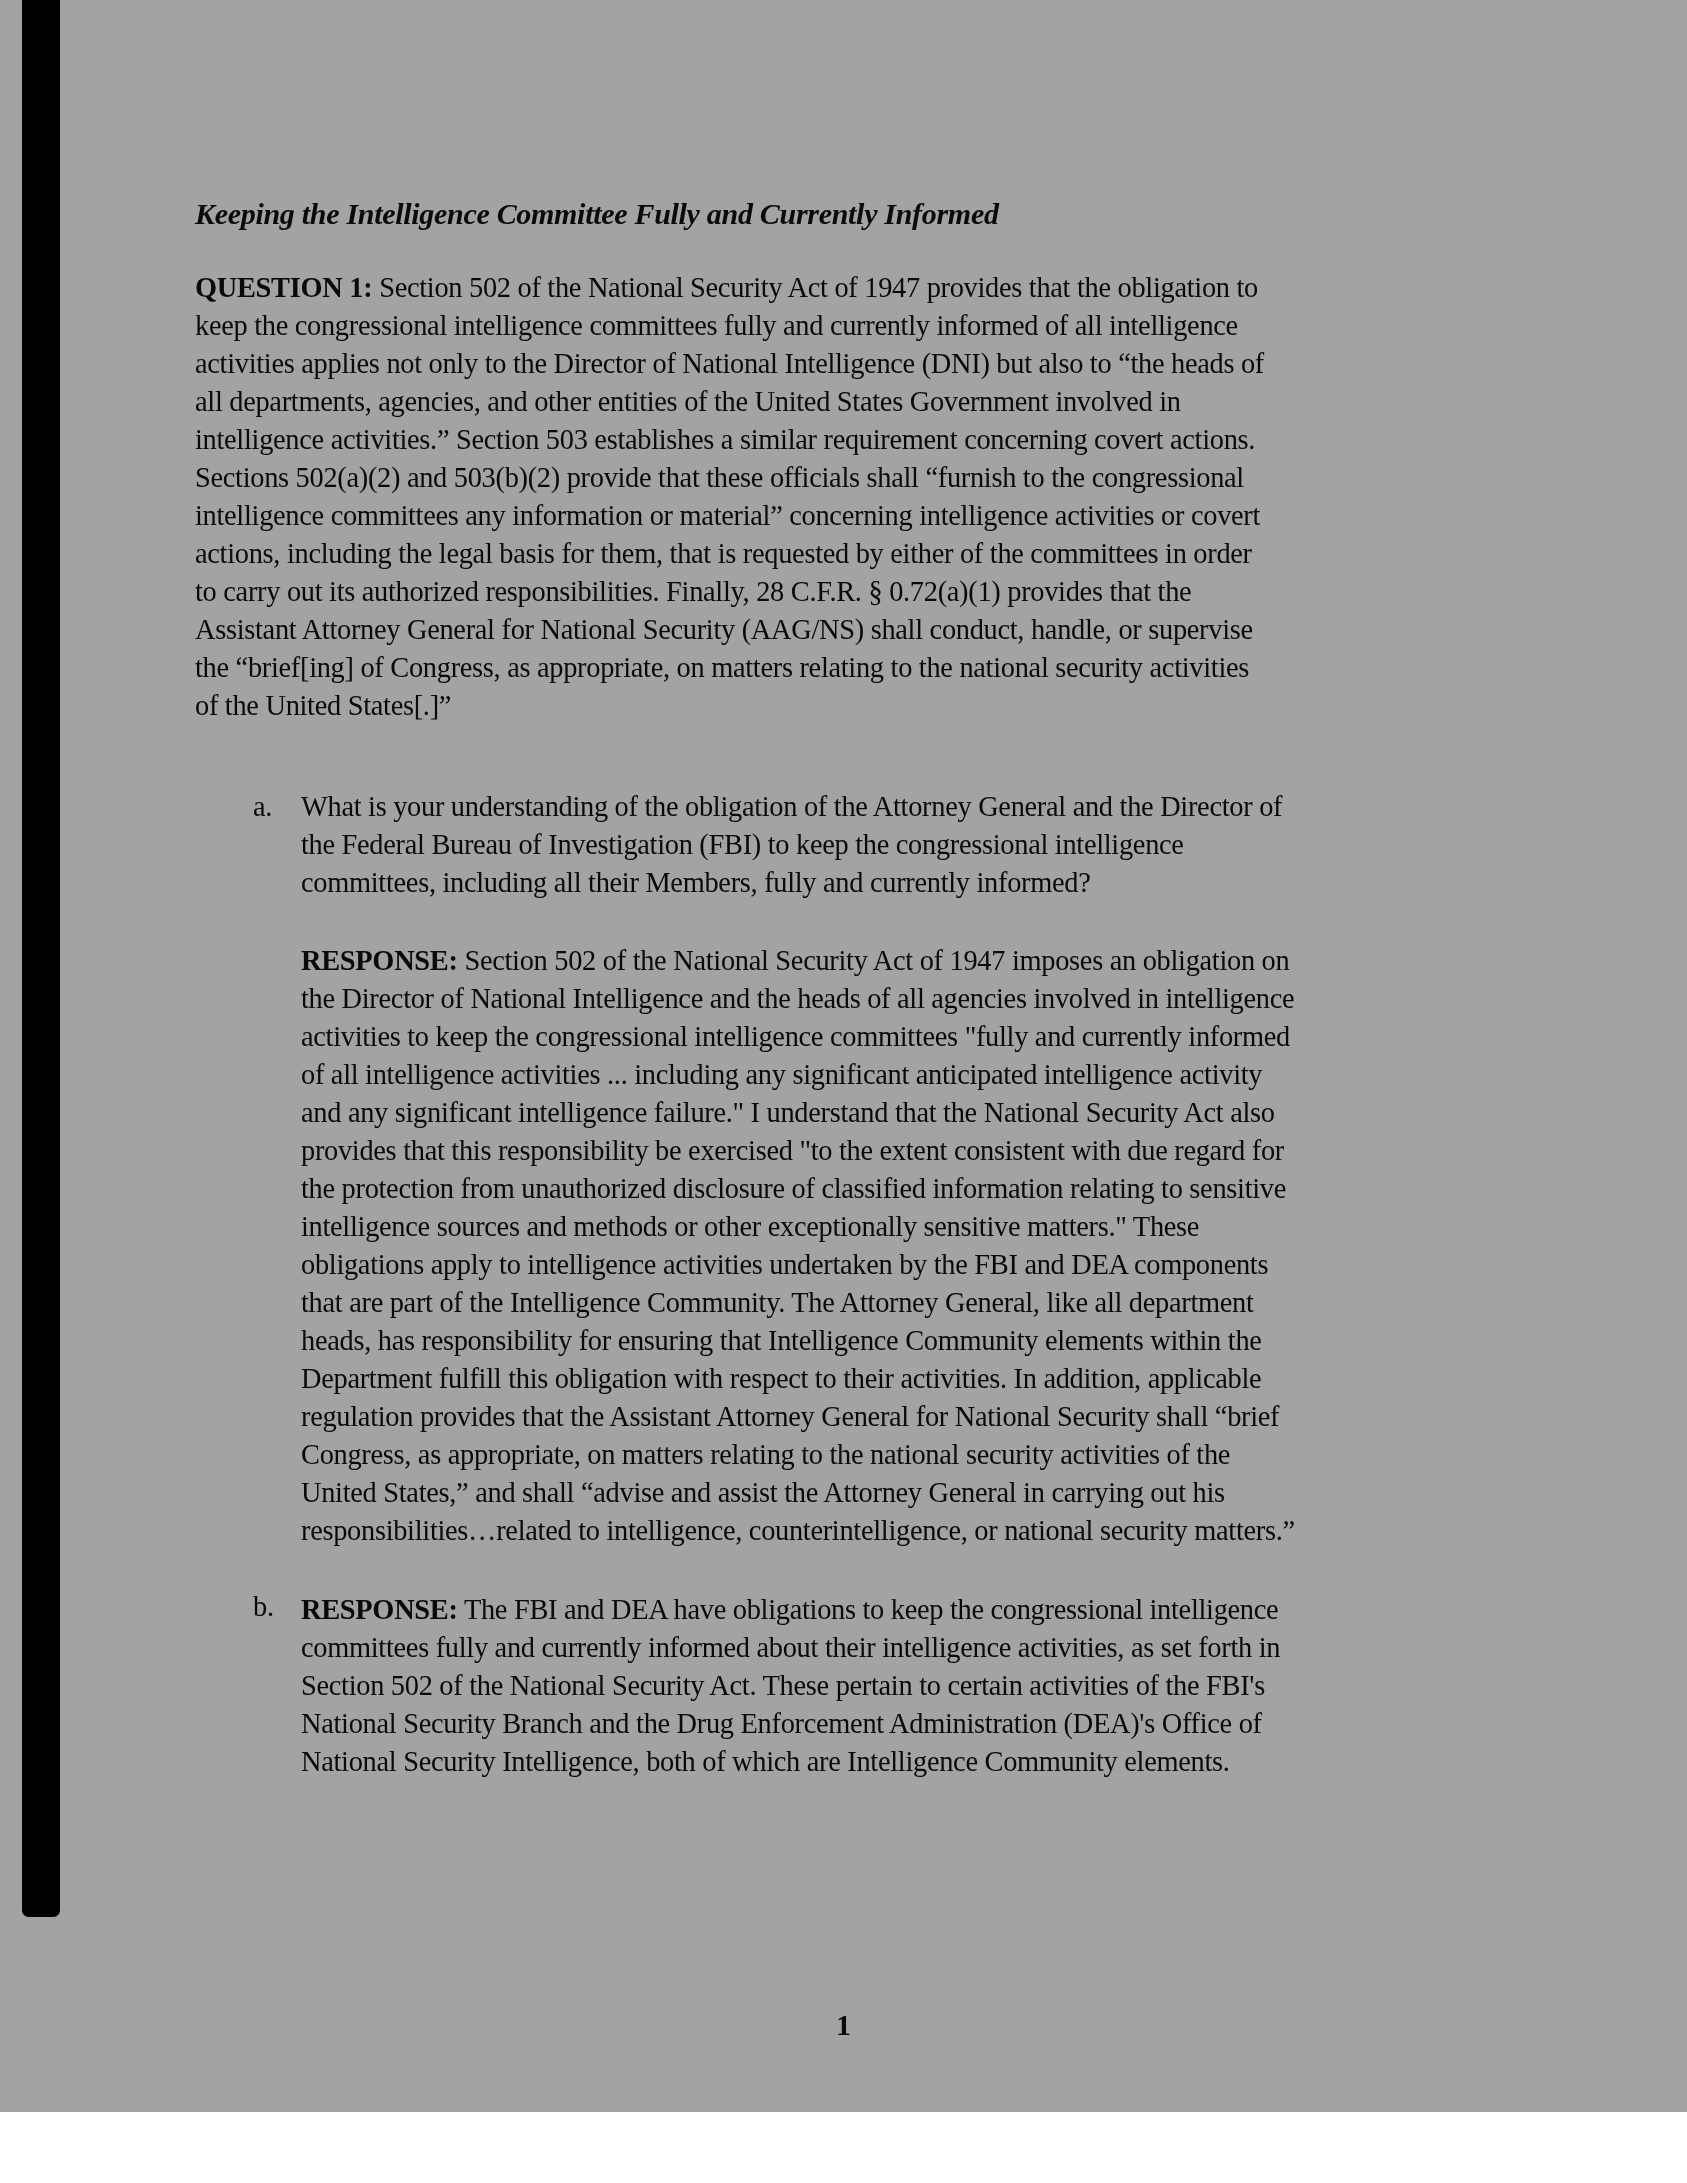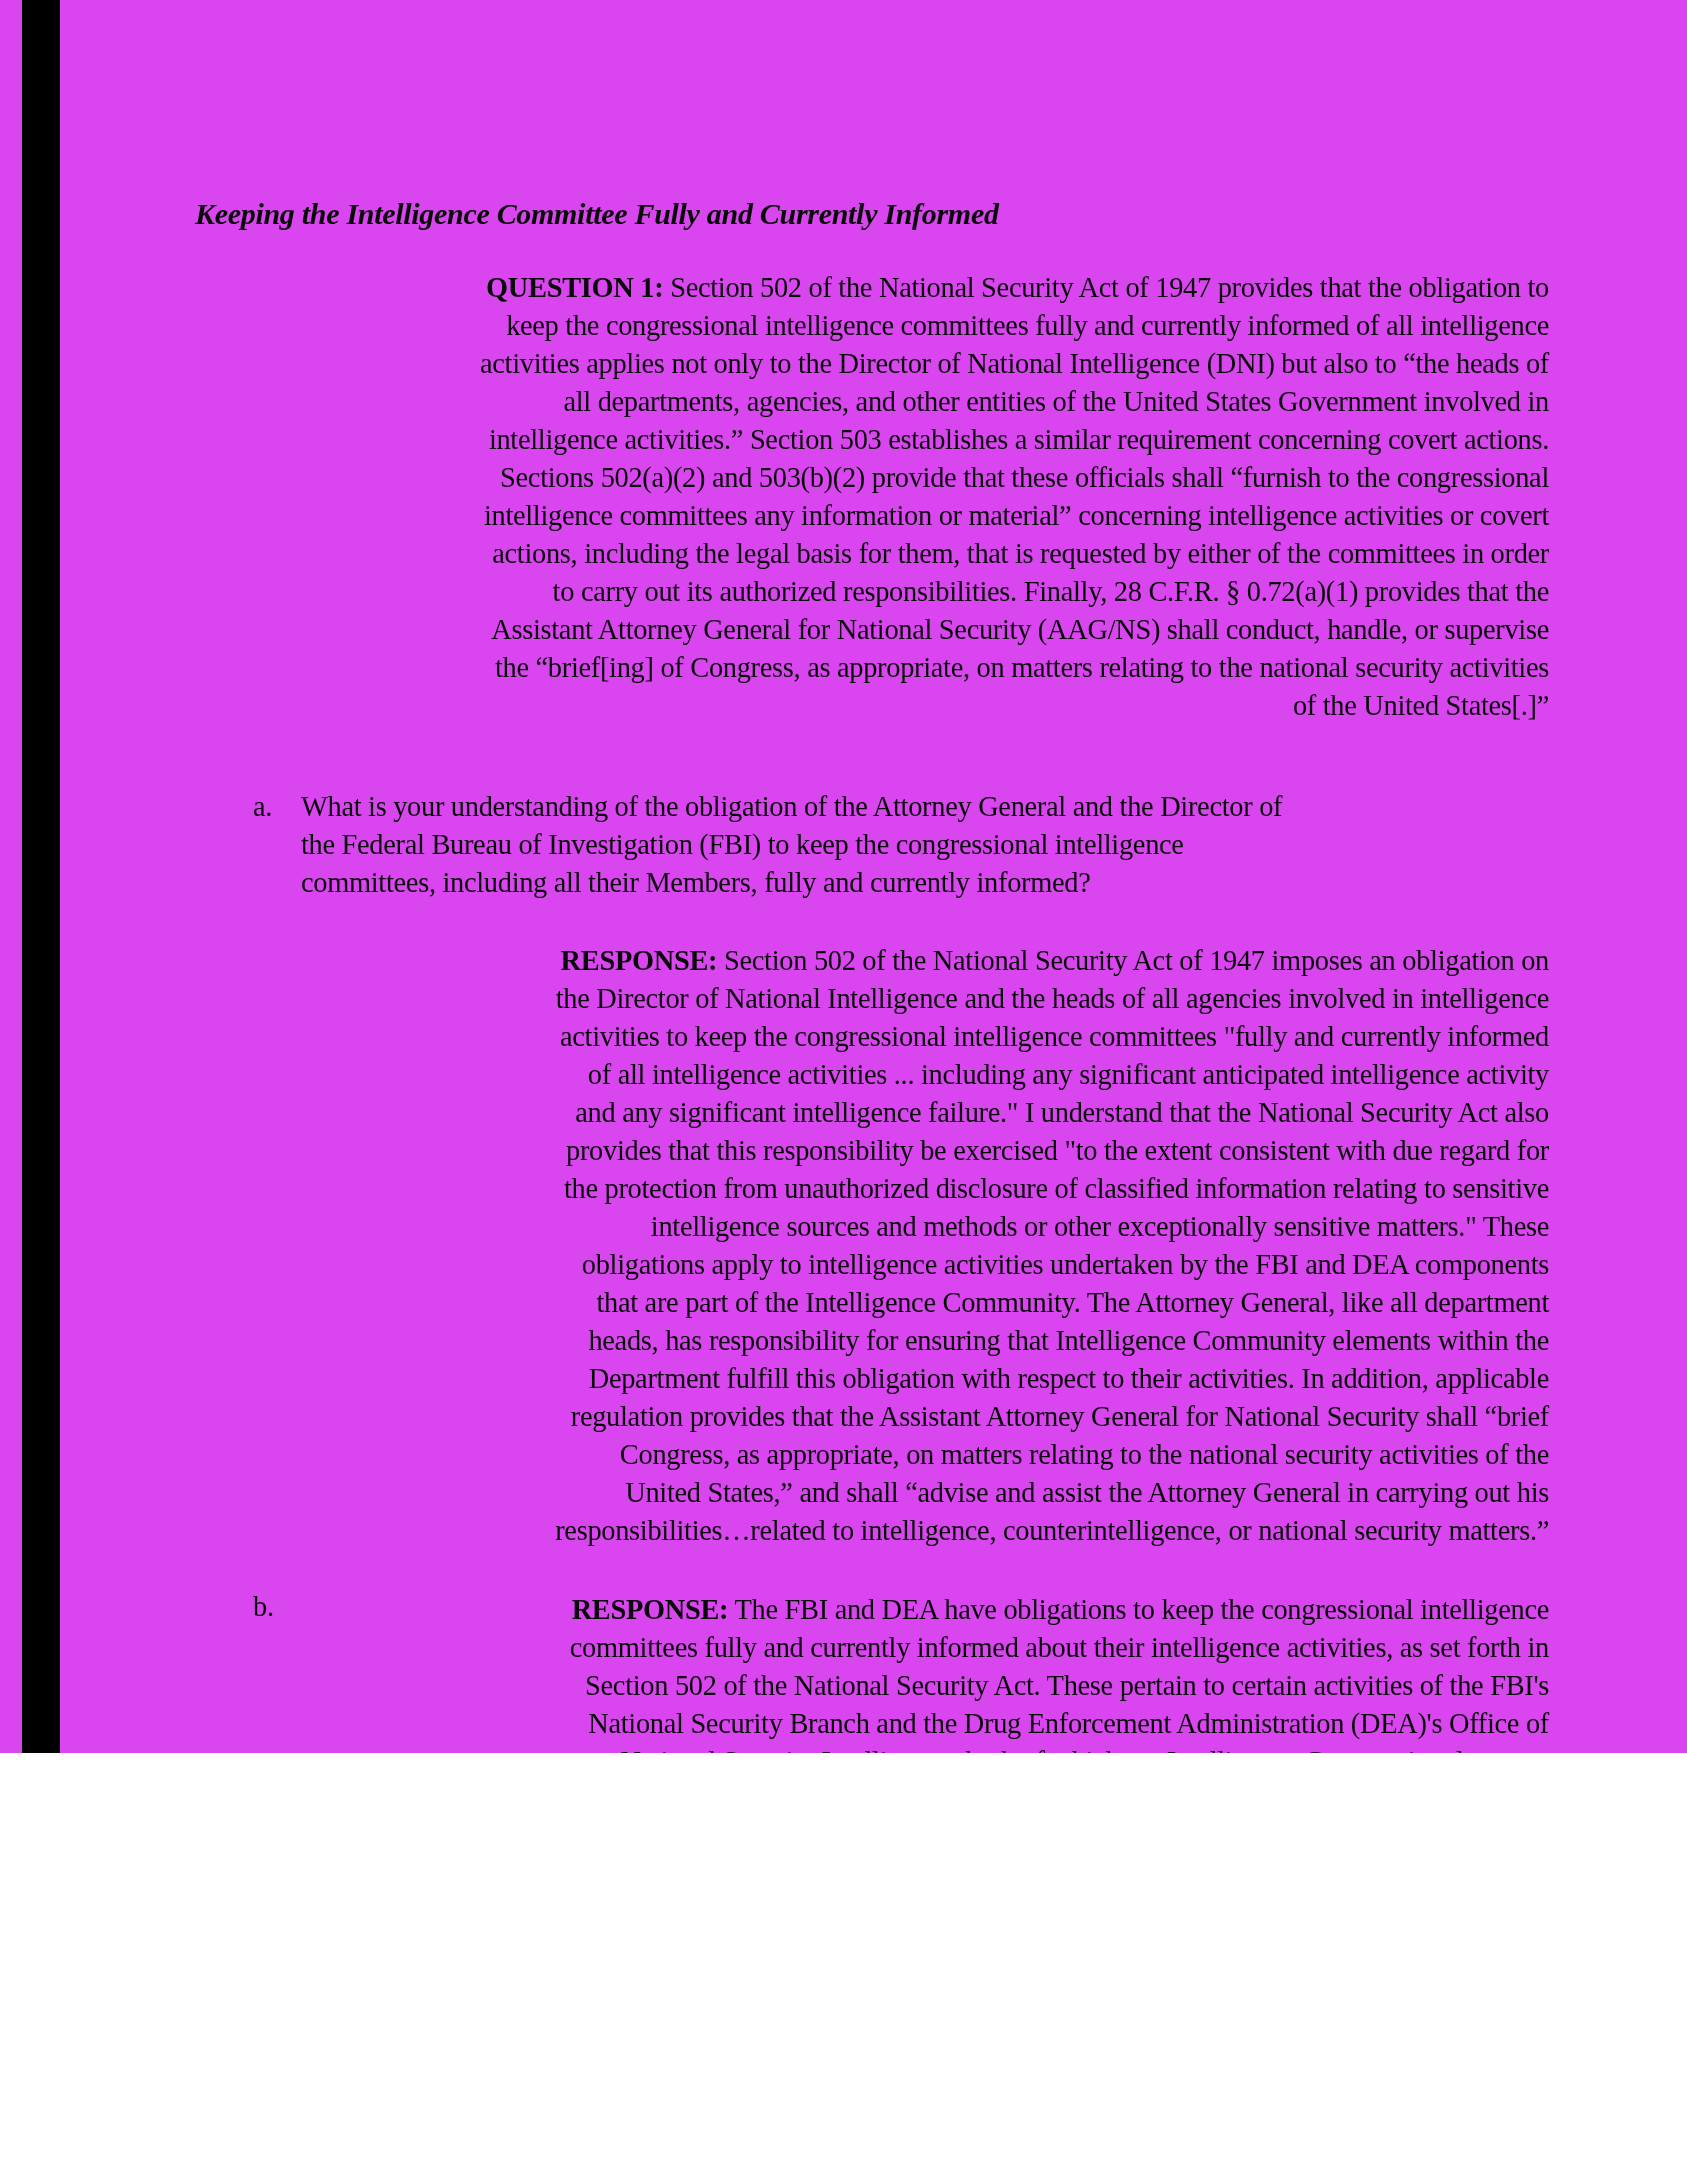--- a/index.html
+++ b/index.html
@@ -1,20 +1,20 @@
 <!DOCTYPE html>
 <html style="font-size:10.6px"><head>
 <meta charset="utf-8">
 <style>
   html, body { margin: 0; padding: 0; background: #ffffff; }
   .page {
     position: relative;
     width: 1687px;
-    height: 1753px;
-    background: #d946ef;
+    height: 2112px;
+    background: #a3a3a3;
     font-family: "Liberation Serif", "DejaVu Serif", serif;
     color: #0a0a0a;
     overflow: hidden;
   }
   .scan-bar {
     position: absolute;
     left: 22px;
     top: 0;
     width: 38px;
     height: 1917px;
@@ -31,21 +31,21 @@
     letter-spacing: -0.3px;
   }
   .title {
     font-weight: bold;
     font-style: italic;
     font-size: 30px;
     line-height: 31px;
     margin: 0;
     white-space: pre-line;
   }
-  .para { margin: 16px; white-space: pre-line; text-align: right; }
+  .para { margin: 0; white-space: pre-line; }
   .b { font-weight: bold; }
   .q1 { margin-top: 40px; }
   .item {
     position: relative;
     padding-left: 106px;
     margin: 0;
     white-space: pre-line;
   }
   .item .marker {
     position: absolute;

